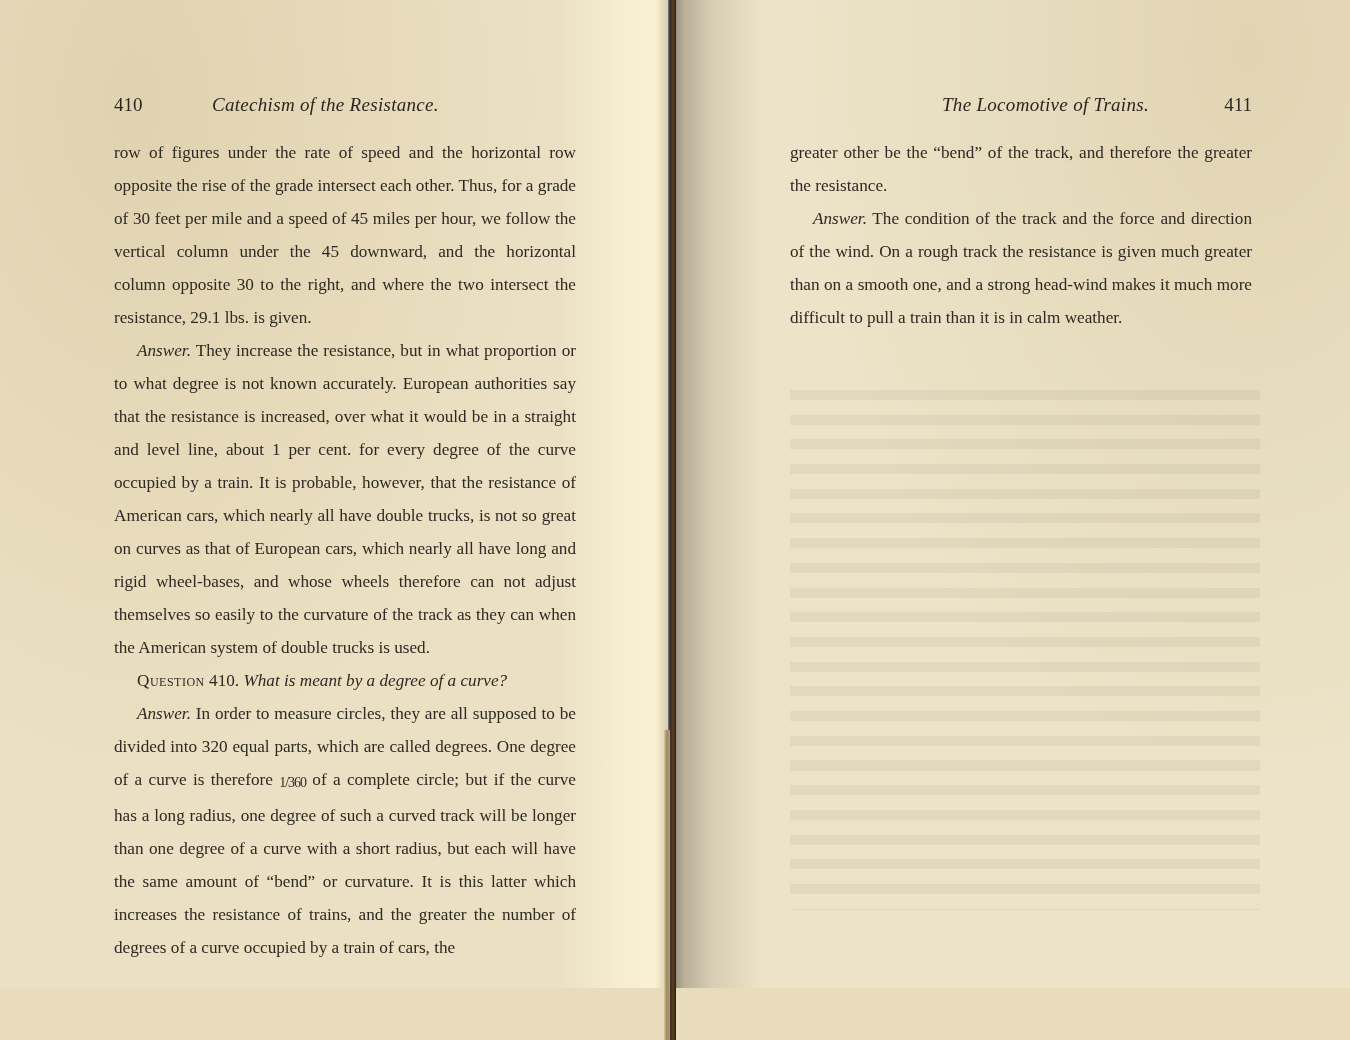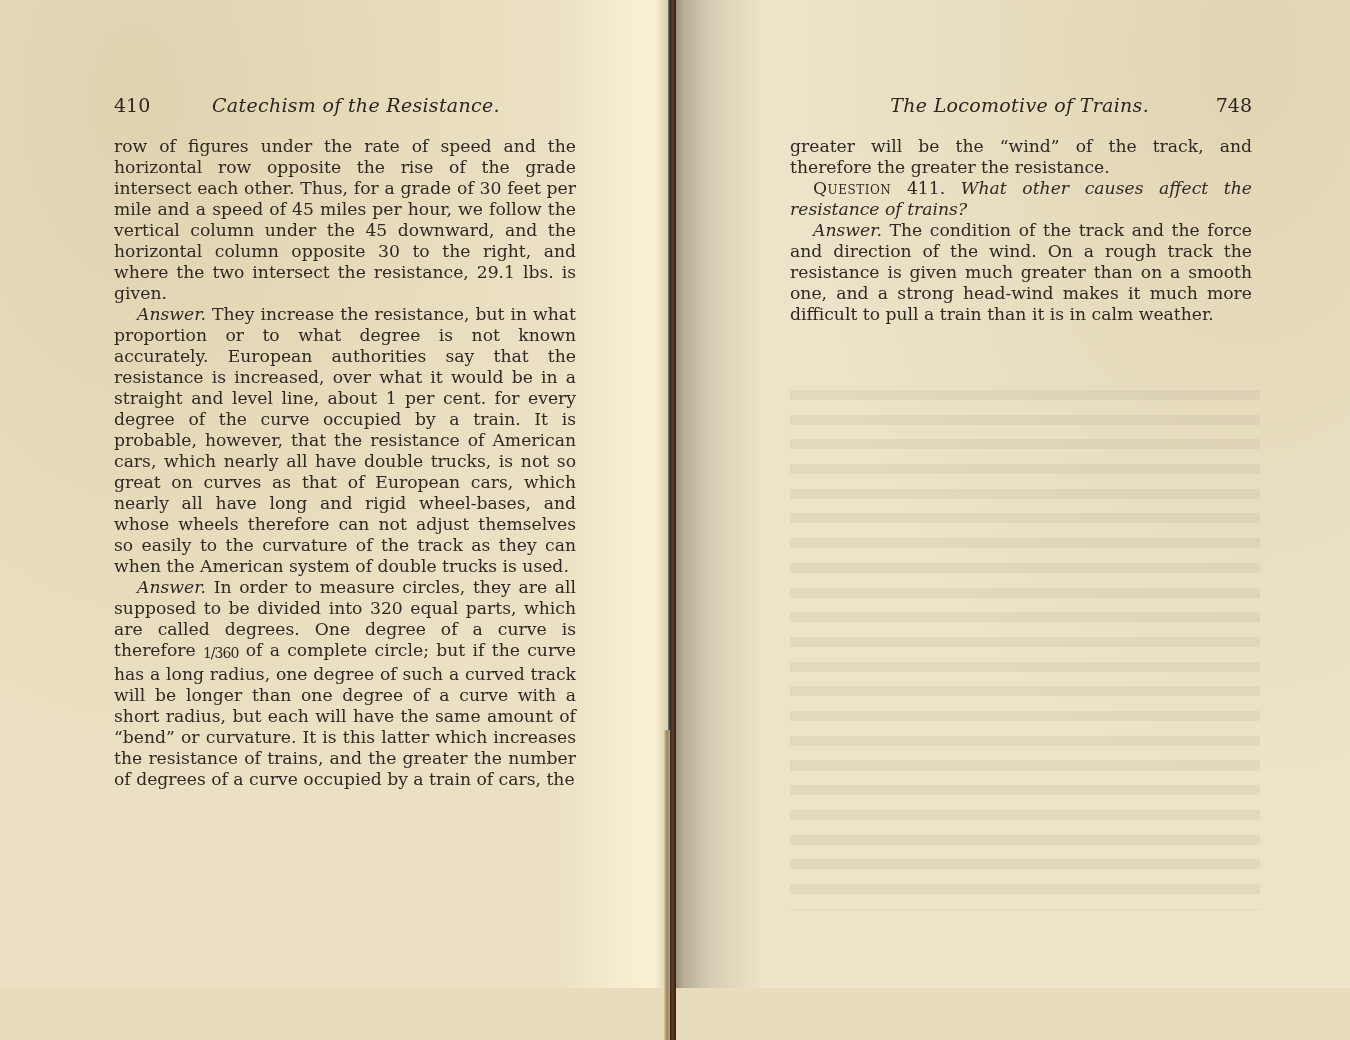--- a/index.html
+++ b/index.html
@@ -8,20 +8,21 @@
     background: #e8dcbc;
     font-family: "DejaVu Serif", "Liberation Serif", serif;
     color: #2b2620;
   }
   .spread { position: absolute; inset: 0; }
   .page {
     position: absolute; top: 0; height: 988px;
     background:
       radial-gradient(ellipse at 30% 20%, rgba(255,250,230,0.35), rgba(0,0,0,0) 60%),
       #ece2c6;
+    font-family: Liberation Serif, serif;
   }
   .page.left { left: 0; width: 672px;
     background:
       linear-gradient(to right, rgba(0,0,0,0) 0, rgba(0,0,0,0) 560px, rgba(255,248,222,0.55) 620px, rgba(255,246,215,0.75) 655px, rgba(120,100,70,0.25) 672px),
       radial-gradient(ellipse at 20% 10%, rgba(205,185,140,0.35), rgba(0,0,0,0) 55%),
       #ebe0c3;
   }
   .page.right { left: 672px; width: 678px;
     background:
       linear-gradient(to right, rgba(60,50,40,0.55) 0, rgba(90,80,65,0.35) 12px, rgba(140,130,110,0.22) 40px, rgba(0,0,0,0) 90px),
@@ -43,21 +44,21 @@
   .left .running-head { left: 114px; width: 462px; }
   .right .running-head { left: 118px; width: 462px; }
   .folio { position: absolute; top: 0; font-style: normal; }
   .left .folio { left: 0; }
   .right .folio { right: 0; }
   .head-title { position: absolute; top: 0; font-style: italic; letter-spacing: 0.3px; }
   .left .head-title { left: 98px; }
   .right .head-title { right: 103px; }
 
   .body-text {
-    position: absolute; font-size: 17.2px; line-height: 21px;
+    position: absolute; font-size: 17.2px; line-height: 33px;
     text-align: justify; color: #2e2923;
   }
   .left .body-text { left: 114px; top: 136px; width: 462px; }
   .right .body-text { left: 118px; top: 136px; width: 462px; }
   .body-text p { margin: 0; text-indent: 0; }
   .body-text p.indent { text-indent: 23px; }
   .sc { font-variant: small-caps; letter-spacing: 0.5px; }
   .it { font-style: italic; }
   .frac { font-size: 14px; vertical-align: -2px; letter-spacing: -1px; }
   .showthrough {
@@ -79,44 +80,44 @@
 
     <div class="body-text">
       <p>row of figures under the rate of speed and the horizontal row opposite the rise of the grade intersect each other. Thus, for a grade of 30 feet per mile and a speed of 45 miles per hour, we follow the vertical column under the 45 downward, and the horizontal column opposite 30 to the right, and where the two intersect the resistance, 29.1 lbs. is given.</p>
 
 
       <p class="indent">
         <span class="it">Answer.</span>
         <span>They increase the resistance, but in what proportion or to what degree is not known accurately. European authorities say that the resistance is increased, over what it would be in a straight and level line, about 1 per cent. for every degree of the curve occupied by a train. It is probable, however, that the resistance of American cars, which nearly all have double trucks, is not so great on curves as that of European cars, which nearly all have long and rigid wheel-bases, and whose wheels therefore can not adjust themselves so easily to the curvature of the track as they can when the American system of double trucks is used.</span>
       </p>
 
+      <p class="indent">
+        <span class="sc">Question</span>
+        <span>410.</span>
+        <span class="it">What is meant by a degree of a curve?</span>
+      </p>
 
       <p class="indent">
         <span class="it">Answer.</span>
         <span>In order to measure circles, they are all supposed to be divided into 320 equal parts, which are called degrees. One degree of a curve is therefore</span>
         <span class="frac">1/360</span>
         <span>of a complete circle; but if the curve has a long radius, one degree of such a curved track will be longer than one degree of a curve with a short radius, but each will have the same amount of “bend” or curvature. It is this latter which increases the resistance of trains, and the greater the number of degrees of a curve occupied by a train of cars, the</span>
       </p>
     </div>
   </div>
 
   <div class="page right">
     <div class="running-head">
       <span class="head-title">The Locomotive of Trains.</span>
-      <span class="folio">748</span>
+      <span class="folio">411</span>
     </div>
 
     <div class="body-text">
-      <p>greater will be the “wind” of the track, and therefore the greater the resistance.</p>
+      <p>greater other be the “bend” of the track, and therefore the greater the resistance.</p>
 
-      <p class="indent">
-        <span class="sc">Question</span>
-        <span>411.</span>
-        <span class="it">What other causes affect the resistance of trains?</span>
-      </p>
 
       <p class="indent">
         <span class="it">Answer.</span>
         <span>The condition of the track and the force and direction of the wind. On a rough track the resistance is given much greater than on a smooth one, and a strong head-wind makes it much more difficult to pull a train than it is in calm weather.</span>
       </p>
     </div>
 
     <div class="showthrough"></div>
   </div>
 

